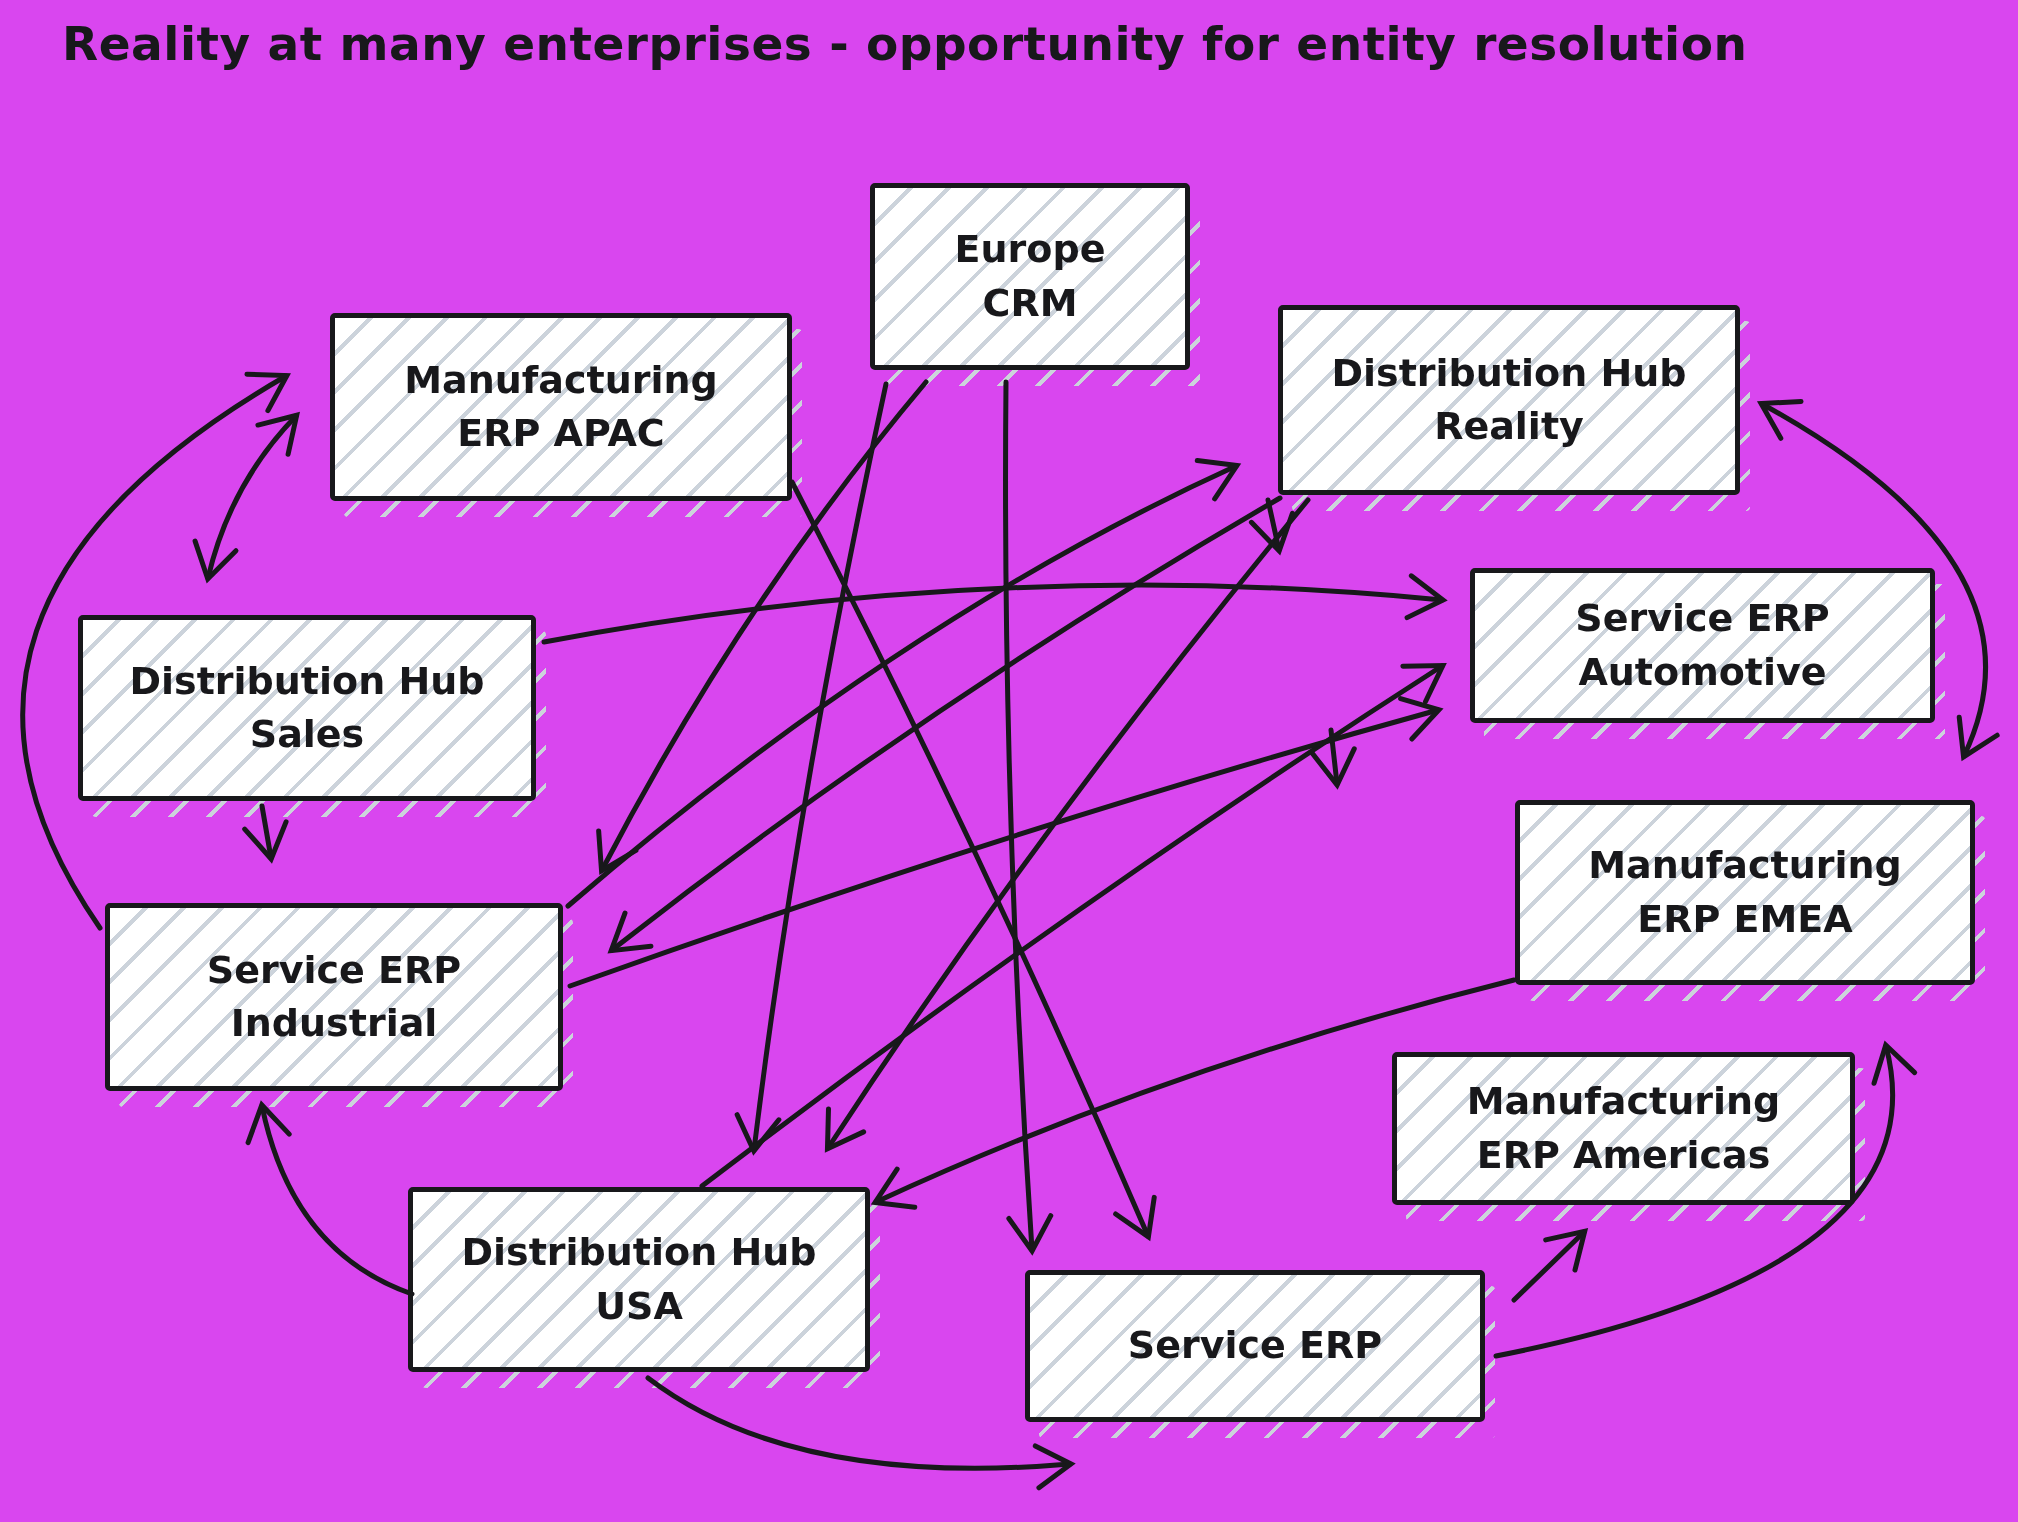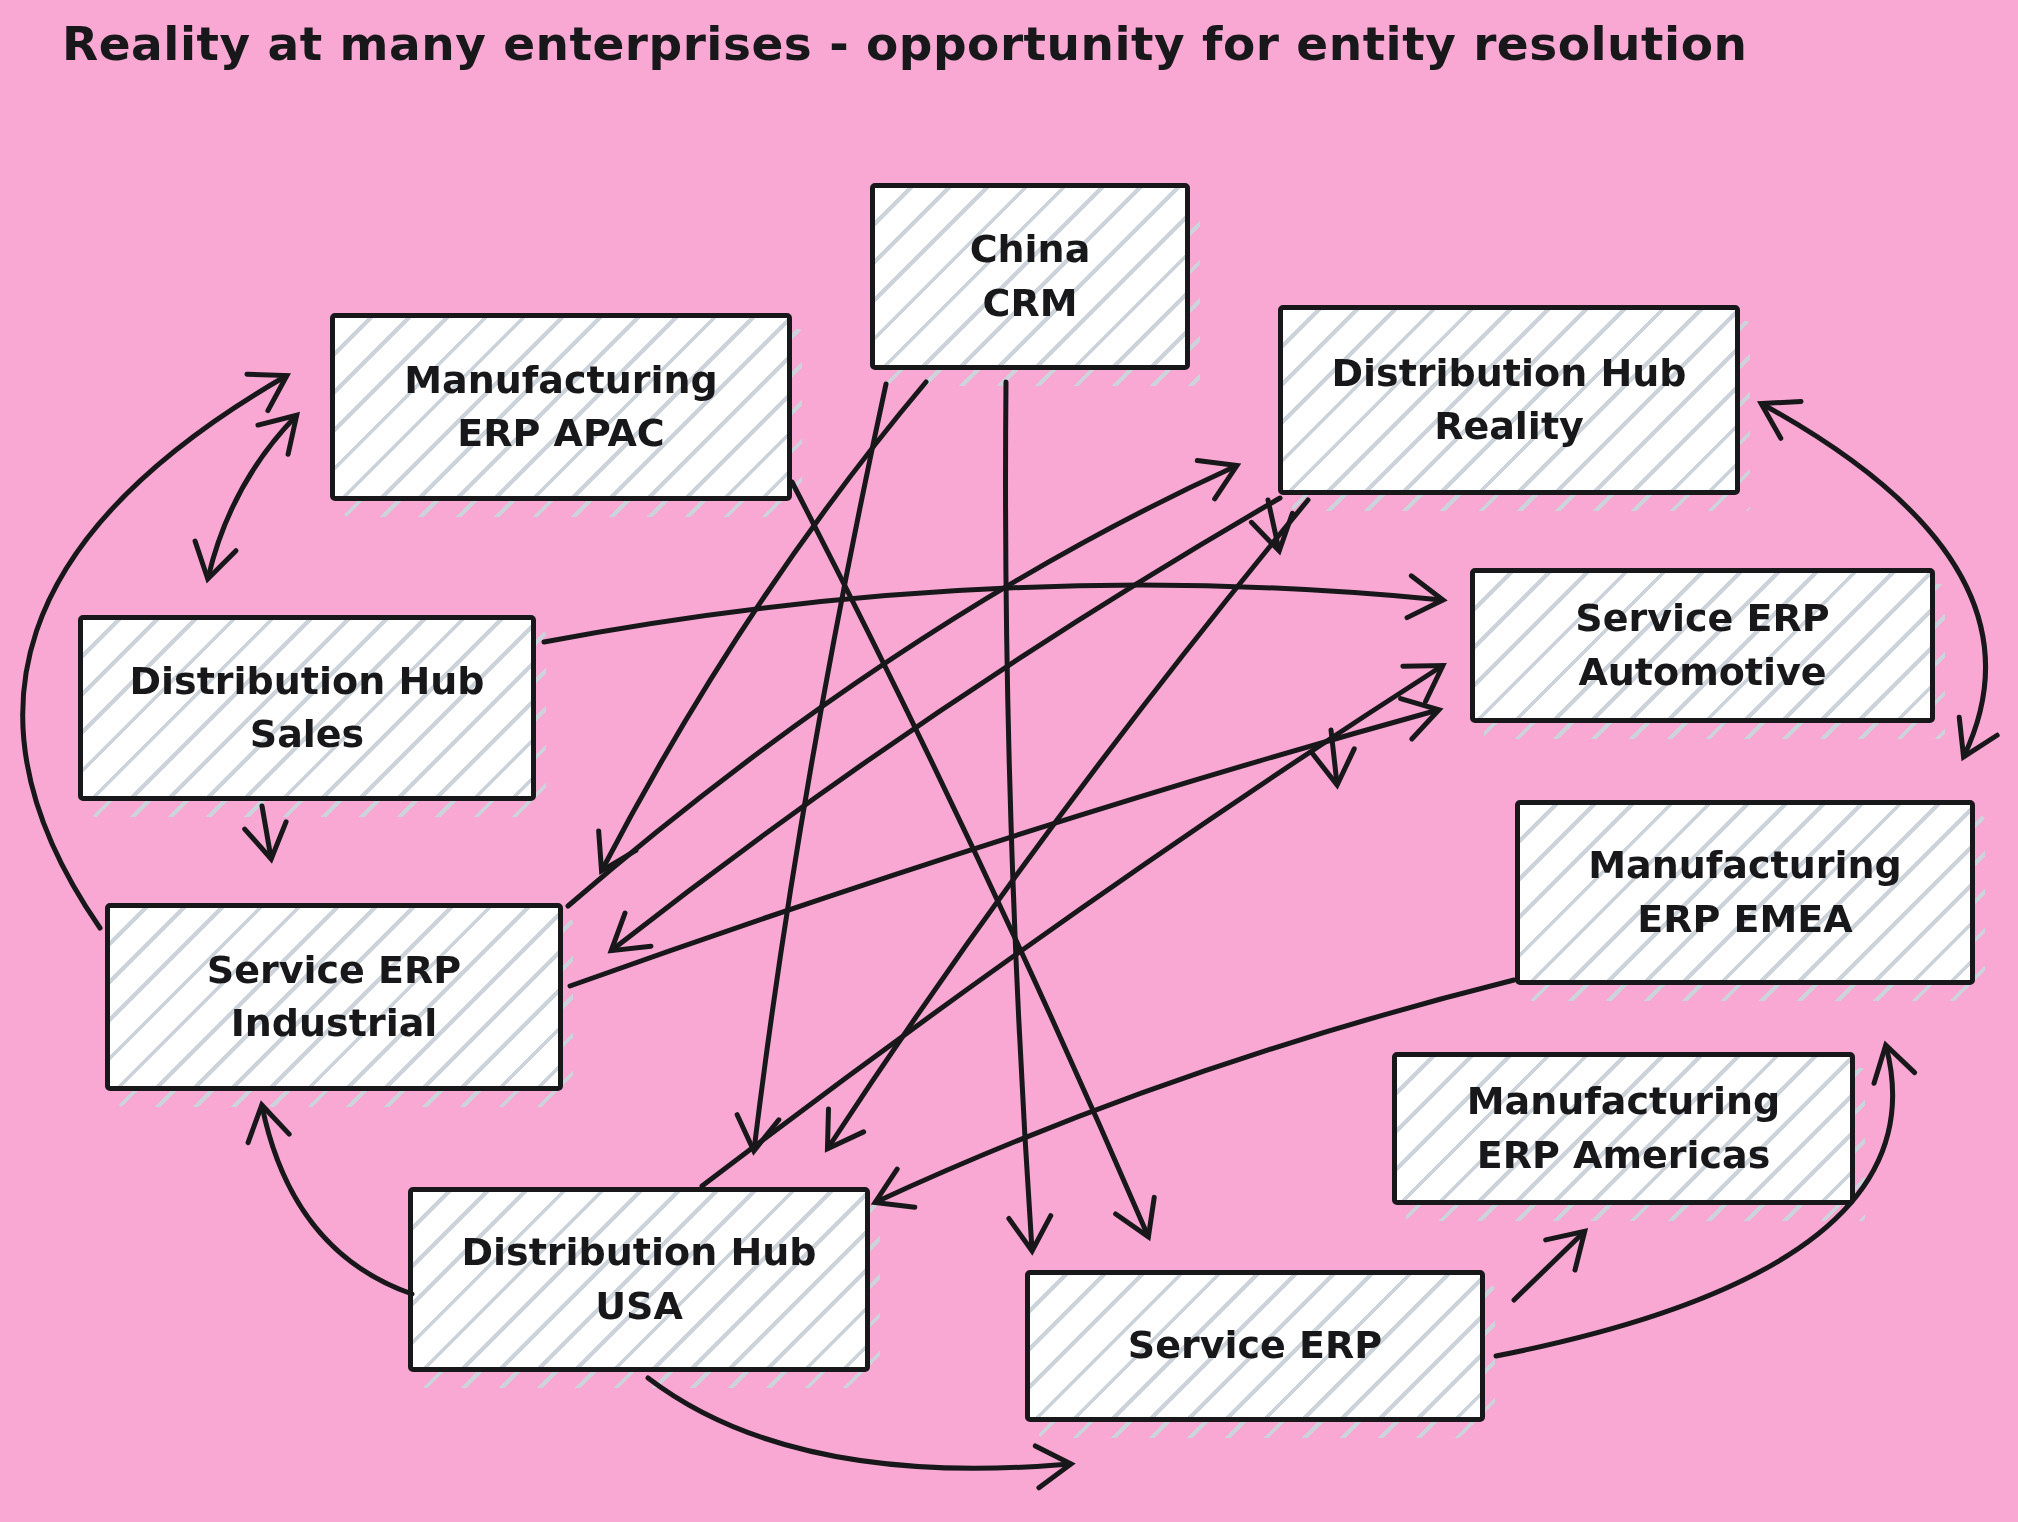--- a/index.html
+++ b/index.html
@@ -1,19 +1,19 @@
 <!DOCTYPE html>
 <html><head>
 <meta charset="utf-8">
 <style>
   html,body{margin:0;padding:0;background:#ffffff;}
   #canvas{
     position:relative;
     width:2018px;height:1522px;
-    background:#f9a8d4;
+    background:#d946ef;
     overflow:hidden;
     font-family:"DejaVu Sans", sans-serif;
   }
   .title{
     position:absolute;left:62px;top:16px;
     font-size:47px;font-weight:600;color:#18181b;
     letter-spacing:.5px;white-space:nowrap;
   }
   .node{position:absolute;z-index:1;}
   .node .shadow{
@@ -71,21 +71,21 @@
       <path class="edge" d="M 1331 730 L 1337 784" marker-end="url(#ah)"></path>
       <path class="edge" d="M 544 642 Q 1000 556 1442 600" marker-end="url(#ah)"></path>
       <path class="edge" d="M 702 1186 Q 1080 898 1442 666" marker-end="url(#ah)"></path>
       <path class="edge" d="M 570 986 Q 1018 826 1438 710" marker-end="url(#ah)"></path>
       <path class="edge" d="M 568 906 Q 902 618 1236 466" marker-end="url(#ah)"></path>
       <path class="edge" d="M 648 1378 Q 792 1488 1070 1464" marker-end="url(#ah)"></path>
     </svg>
 <div class="node" style="left: 870px; top: 183px; width: 320px; height: 187px;">
       <div class="shadow"></div>
       <div class="box">
-        <div class="lab">China</div>
+        <div class="lab">Europe</div>
         <div class="lab">CRM</div>
       </div>
     </div>
     <div class="node" style="left: 330px; top: 313px; width: 462px; height: 188px;">
       <div class="shadow"></div>
       <div class="box">
         <div class="lab">Manufacturing</div>
         <div class="lab">ERP APAC</div>
       </div>
     </div>

